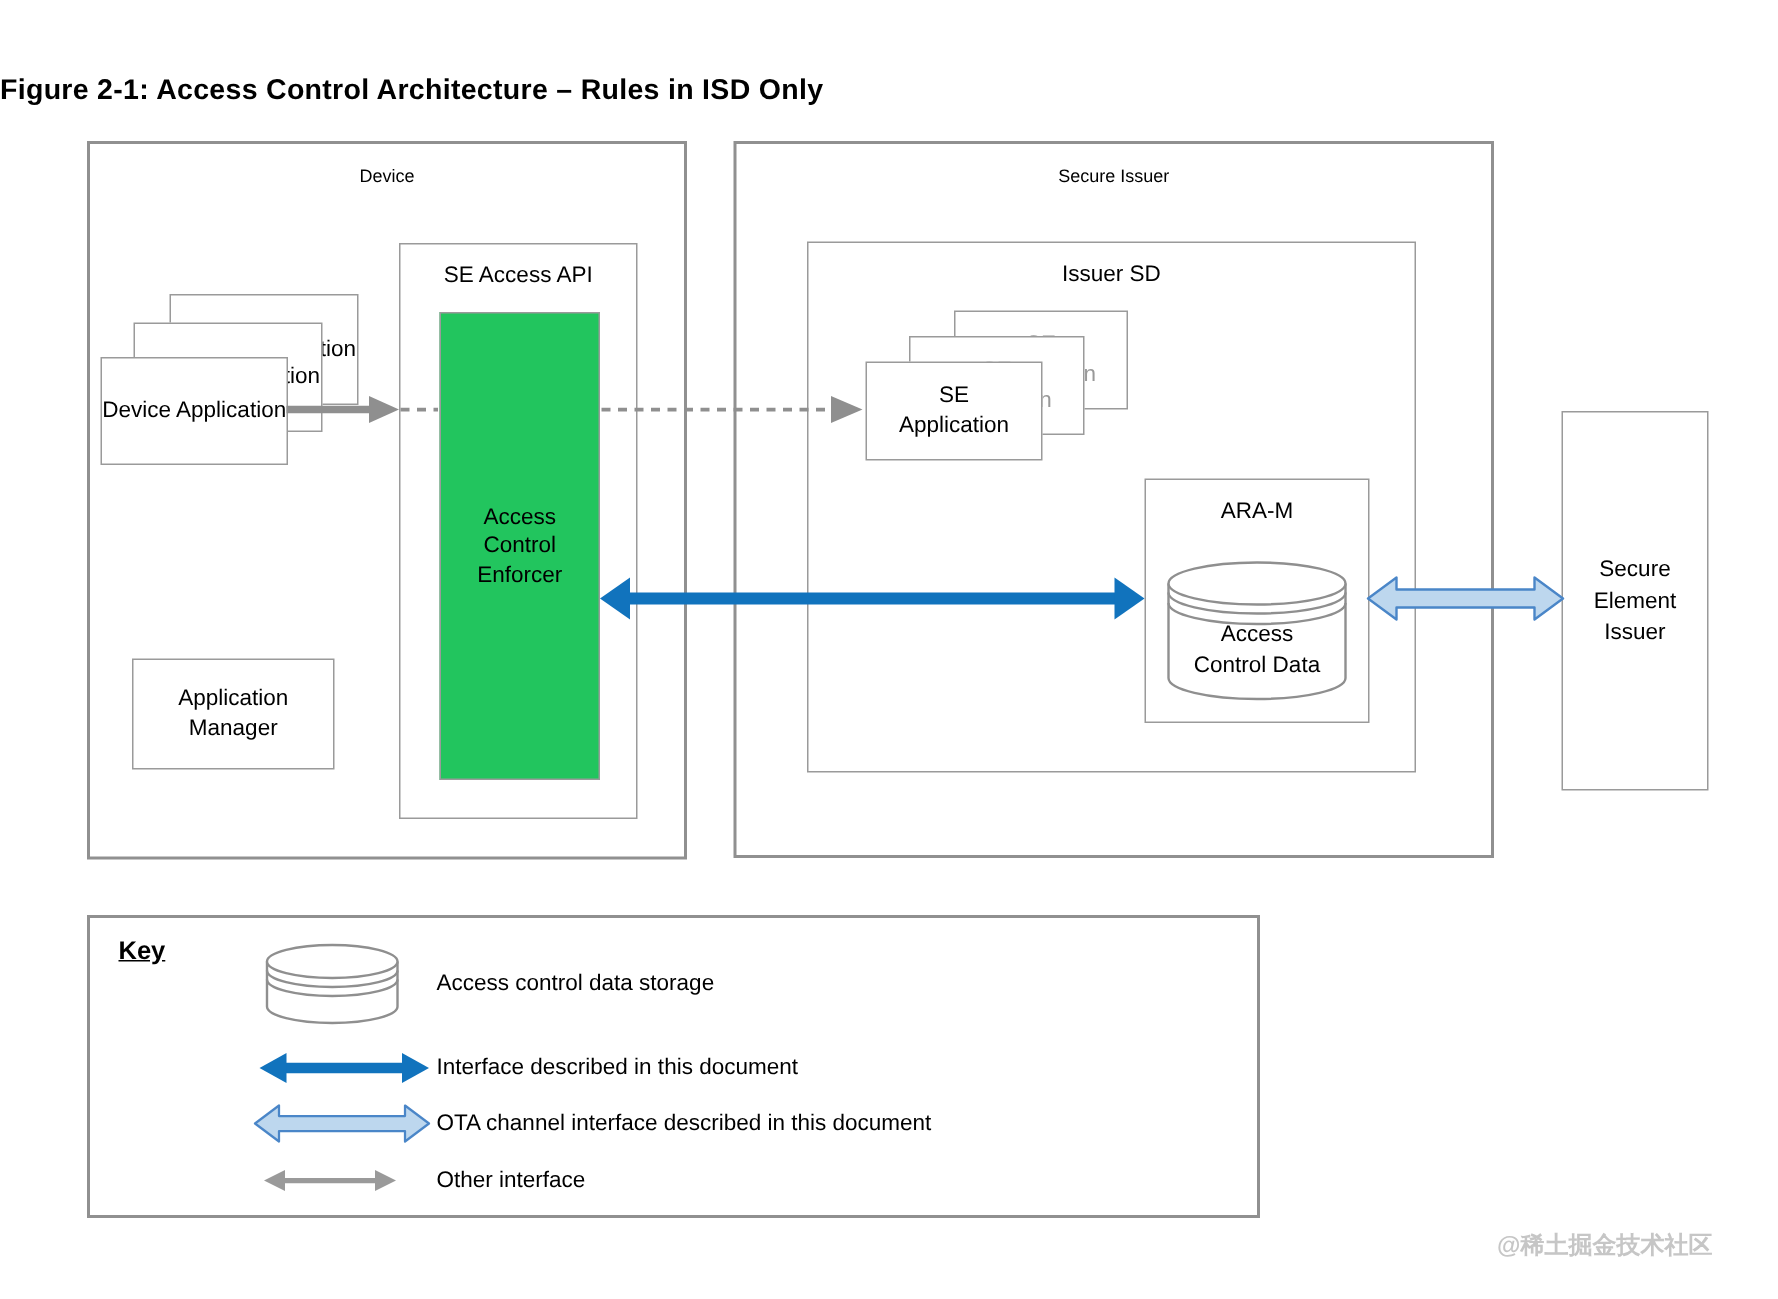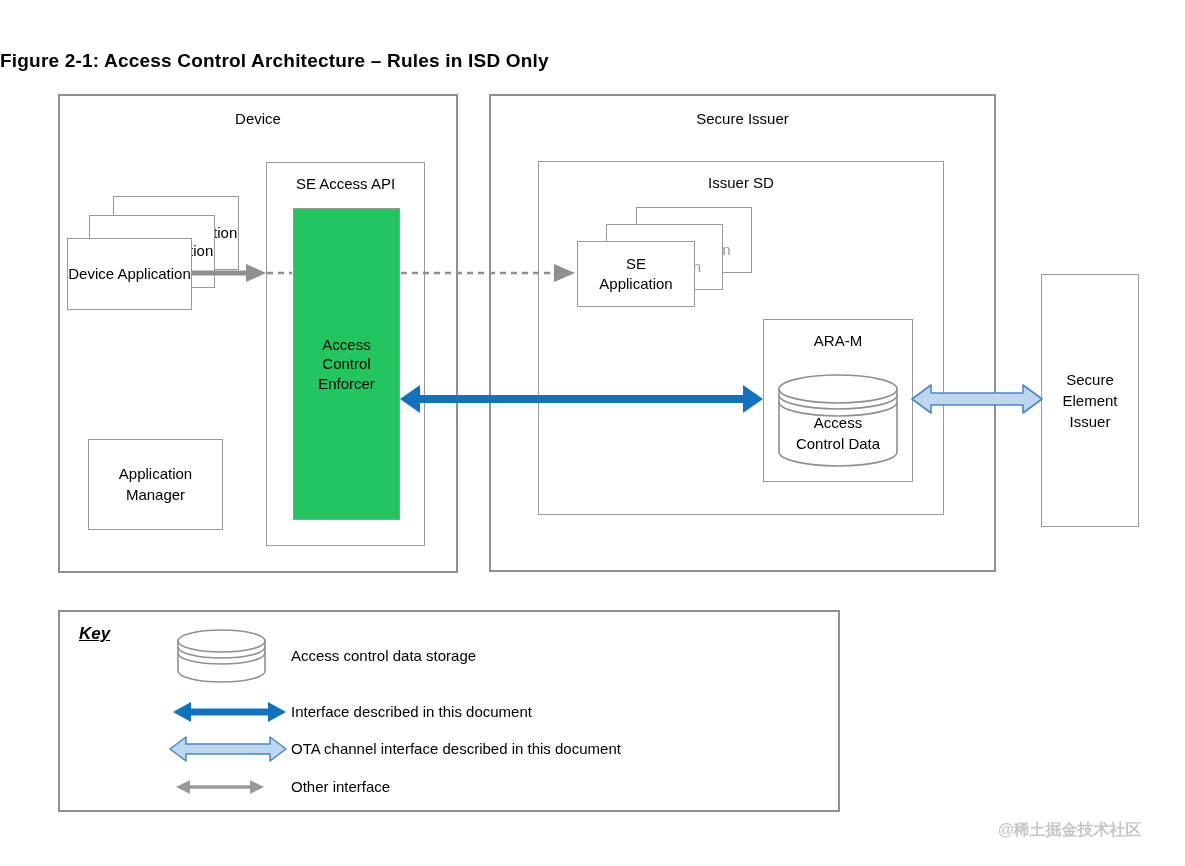--- a/index.html
+++ b/index.html
@@ -8,21 +8,21 @@
     font-family:"Liberation Sans", sans-serif;color:#000;overflow:hidden;
   }
   .title{
     position:absolute;left:0;top:50px;width:1185px;text-align:left;
     font-size:19px;font-weight:bold;letter-spacing:0.2px;
   }
   .box{position:absolute;border:2px solid #909090;background:transparent;z-index:1;box-sizing:border-box;}
   .box-inner{position:absolute;border:1.5px solid #9a9a9a;background:transparent;z-index:2;box-sizing:border-box;}
   .box-white{background:#22c55e;}
   .box-title{position:absolute;left:0;top:12px;width:100%;text-align:center;font-size:15px;}
-  .box-title.lg{font-size:15px;top:14px;text-align:center;}
+  .box-title.lg{font-size:12px;top:14px;text-align:center;}
   .card{
     position:absolute;border:1.5px solid #9a9a9a;background:#ffffff;box-sizing:border-box;
     display:flex;align-items:center;justify-content:center;text-align:center;
     font-size:15px;line-height:1.35;
   }
   .centertxt{
     display:flex;align-items:center;justify-content:center;text-align:center;
     font-size:15px;line-height:1.3;
   }
   .overlay{position:absolute;left:0;top:0;z-index:5;pointer-events:none;}
@@ -55,21 +55,21 @@
   <div class="card" style="left:113px;top:196px;width:126px;height:74px;z-index:2;">
     <span>Device Application</span>
   </div>
   <div class="card" style="left:89px;top:215px;width:126px;height:73px;z-index:3;">
     <span>Device Application</span>
   </div>
   <div class="card" style="left:67px;top:238px;width:125px;height:72px;z-index:4;">
     <span>Device Application</span>
   </div>
 
-  <div class="card" style="left:88px;top:439px;width:135px;height:91px;z-index:2;">
+  <div class="card" style="left:88px;top:439px;width:135px;height:74px;z-index:2;">
     <span>Application Manager</span>
   </div>
 
   <div class="box" style="left:489px;top:94px;width:507px;height:478px;">
     <div class="box-title lg">Secure Issuer</div>
   </div>
 
   <div class="box-inner" style="left:538px;top:161px;width:406px;height:354px;">
     <div class="box-title">Issuer SD</div>
   </div>
@@ -88,21 +88,21 @@
     <div class="box-title">ARA-M</div>
   </div>
 
   <div class="freelabel" style="left:791px;top:412px;width:94px;text-align:center;line-height:21px;">Access Control Data</div>
 
   <div class="card" style="left:1041px;top:274px;width:98px;height:253px;z-index:2;line-height:1.4;">
     <span>Secure Element Issuer</span>
   </div>
 
   <div class="box" style="left:58px;top:610px;width:782px;height:202px;"></div>
-  <div class="key-title" style="left:79px;top:624px;font-style:italic;">Key</div>
+  <div class="key-title" style="left:79px;top:624px;">Key</div>
   <div class="key-label" style="left:291px;top:646px;">Access control data storage</div>
   <div class="key-label" style="left:291px;top:702px;">Interface described in this document</div>
   <div class="key-label" style="left:291px;top:739px;">OTA channel interface described in this document</div>
   <div class="key-label" style="left:291px;top:777px;">Other interface</div>
 
   <div class="watermark" style="left:998px;top:820px;">@稀土掘金技术社区</div>
 
   <svg class="overlay" width="1185" height="866" viewBox="0 0 1185 866">
 
     <g>

